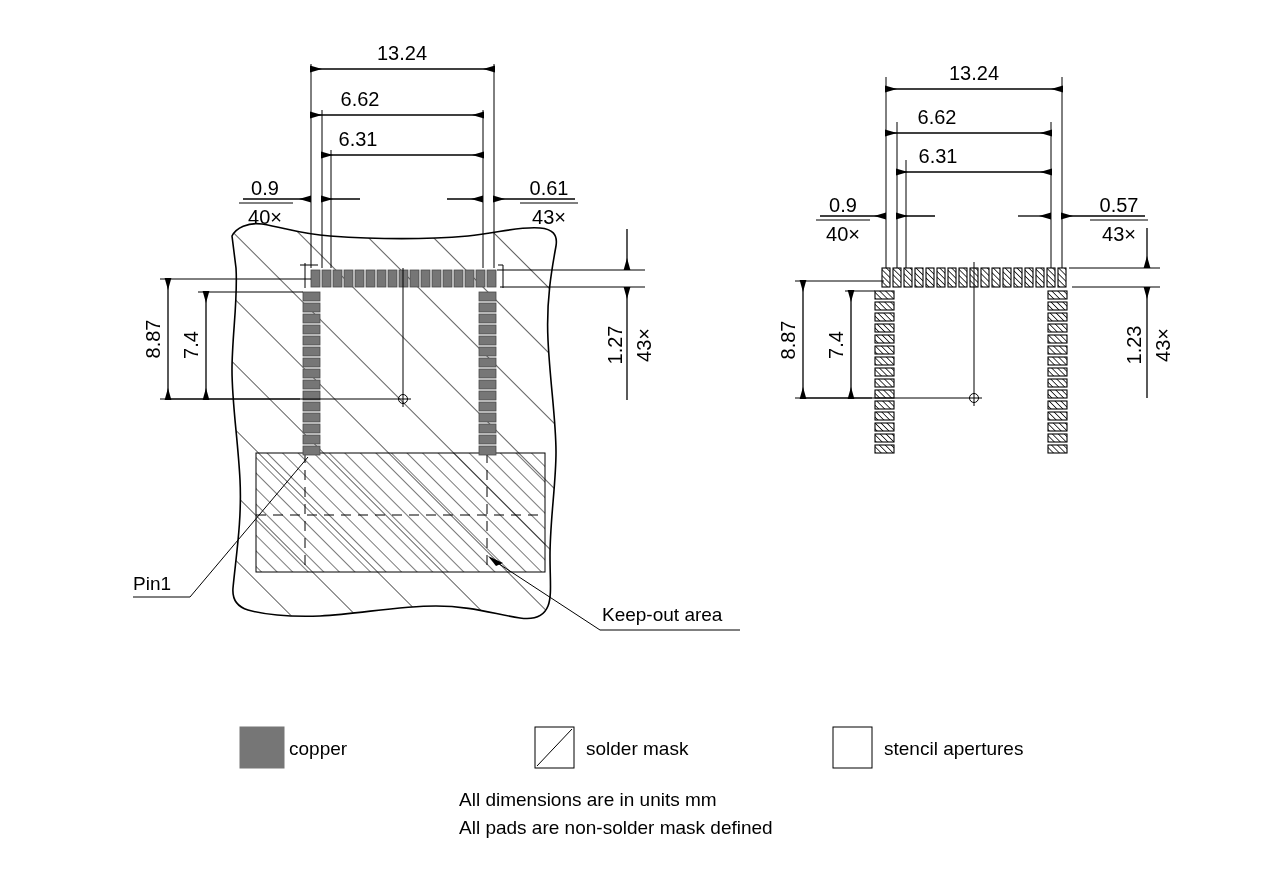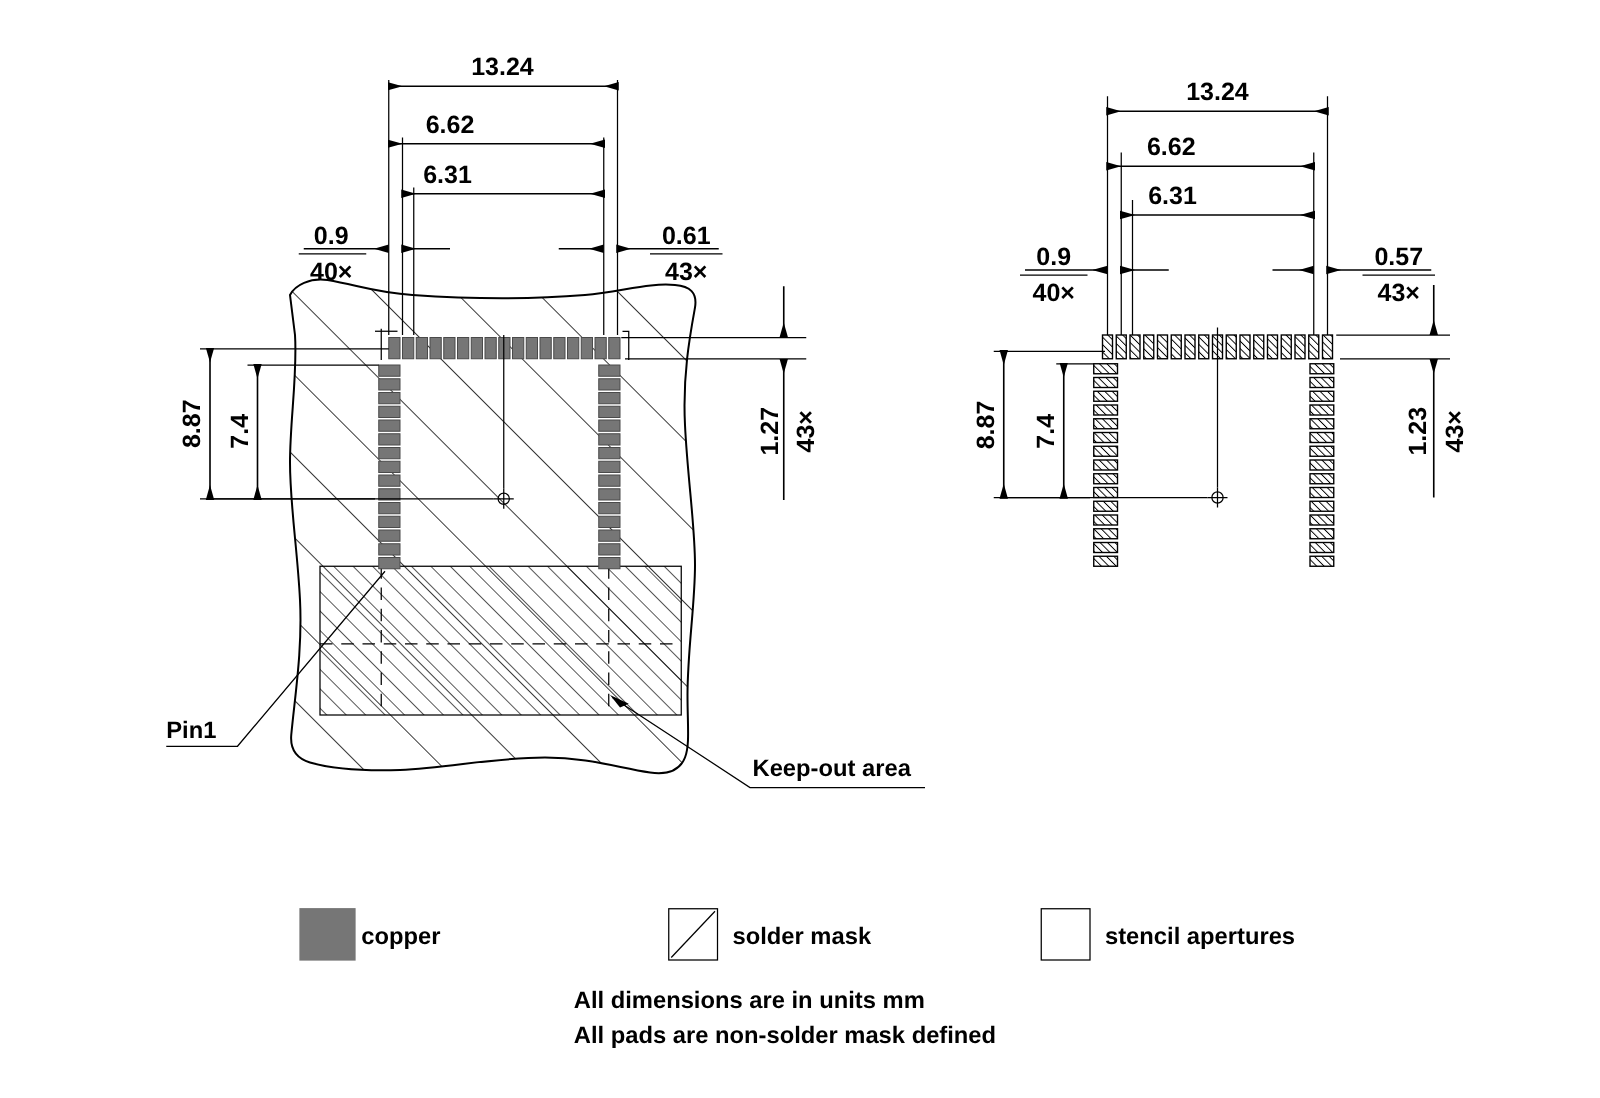--- a/index.html
+++ b/index.html
@@ -11,21 +11,20 @@
   body {
     width: 1280px;
     height: 878px;
     font-family: "Liberation Sans", sans-serif;
     overflow: hidden;
   }
   #drawing-root {
     position: relative;
     width: 1280px;
     height: 878px;
-    font-weight: bold;
   }
   svg.sheet {
     display: block;
     width: 1280px;
     height: 878px;
   }
   text {
     font-family: "Liberation Sans", sans-serif;
     fill: #000000;
   }

